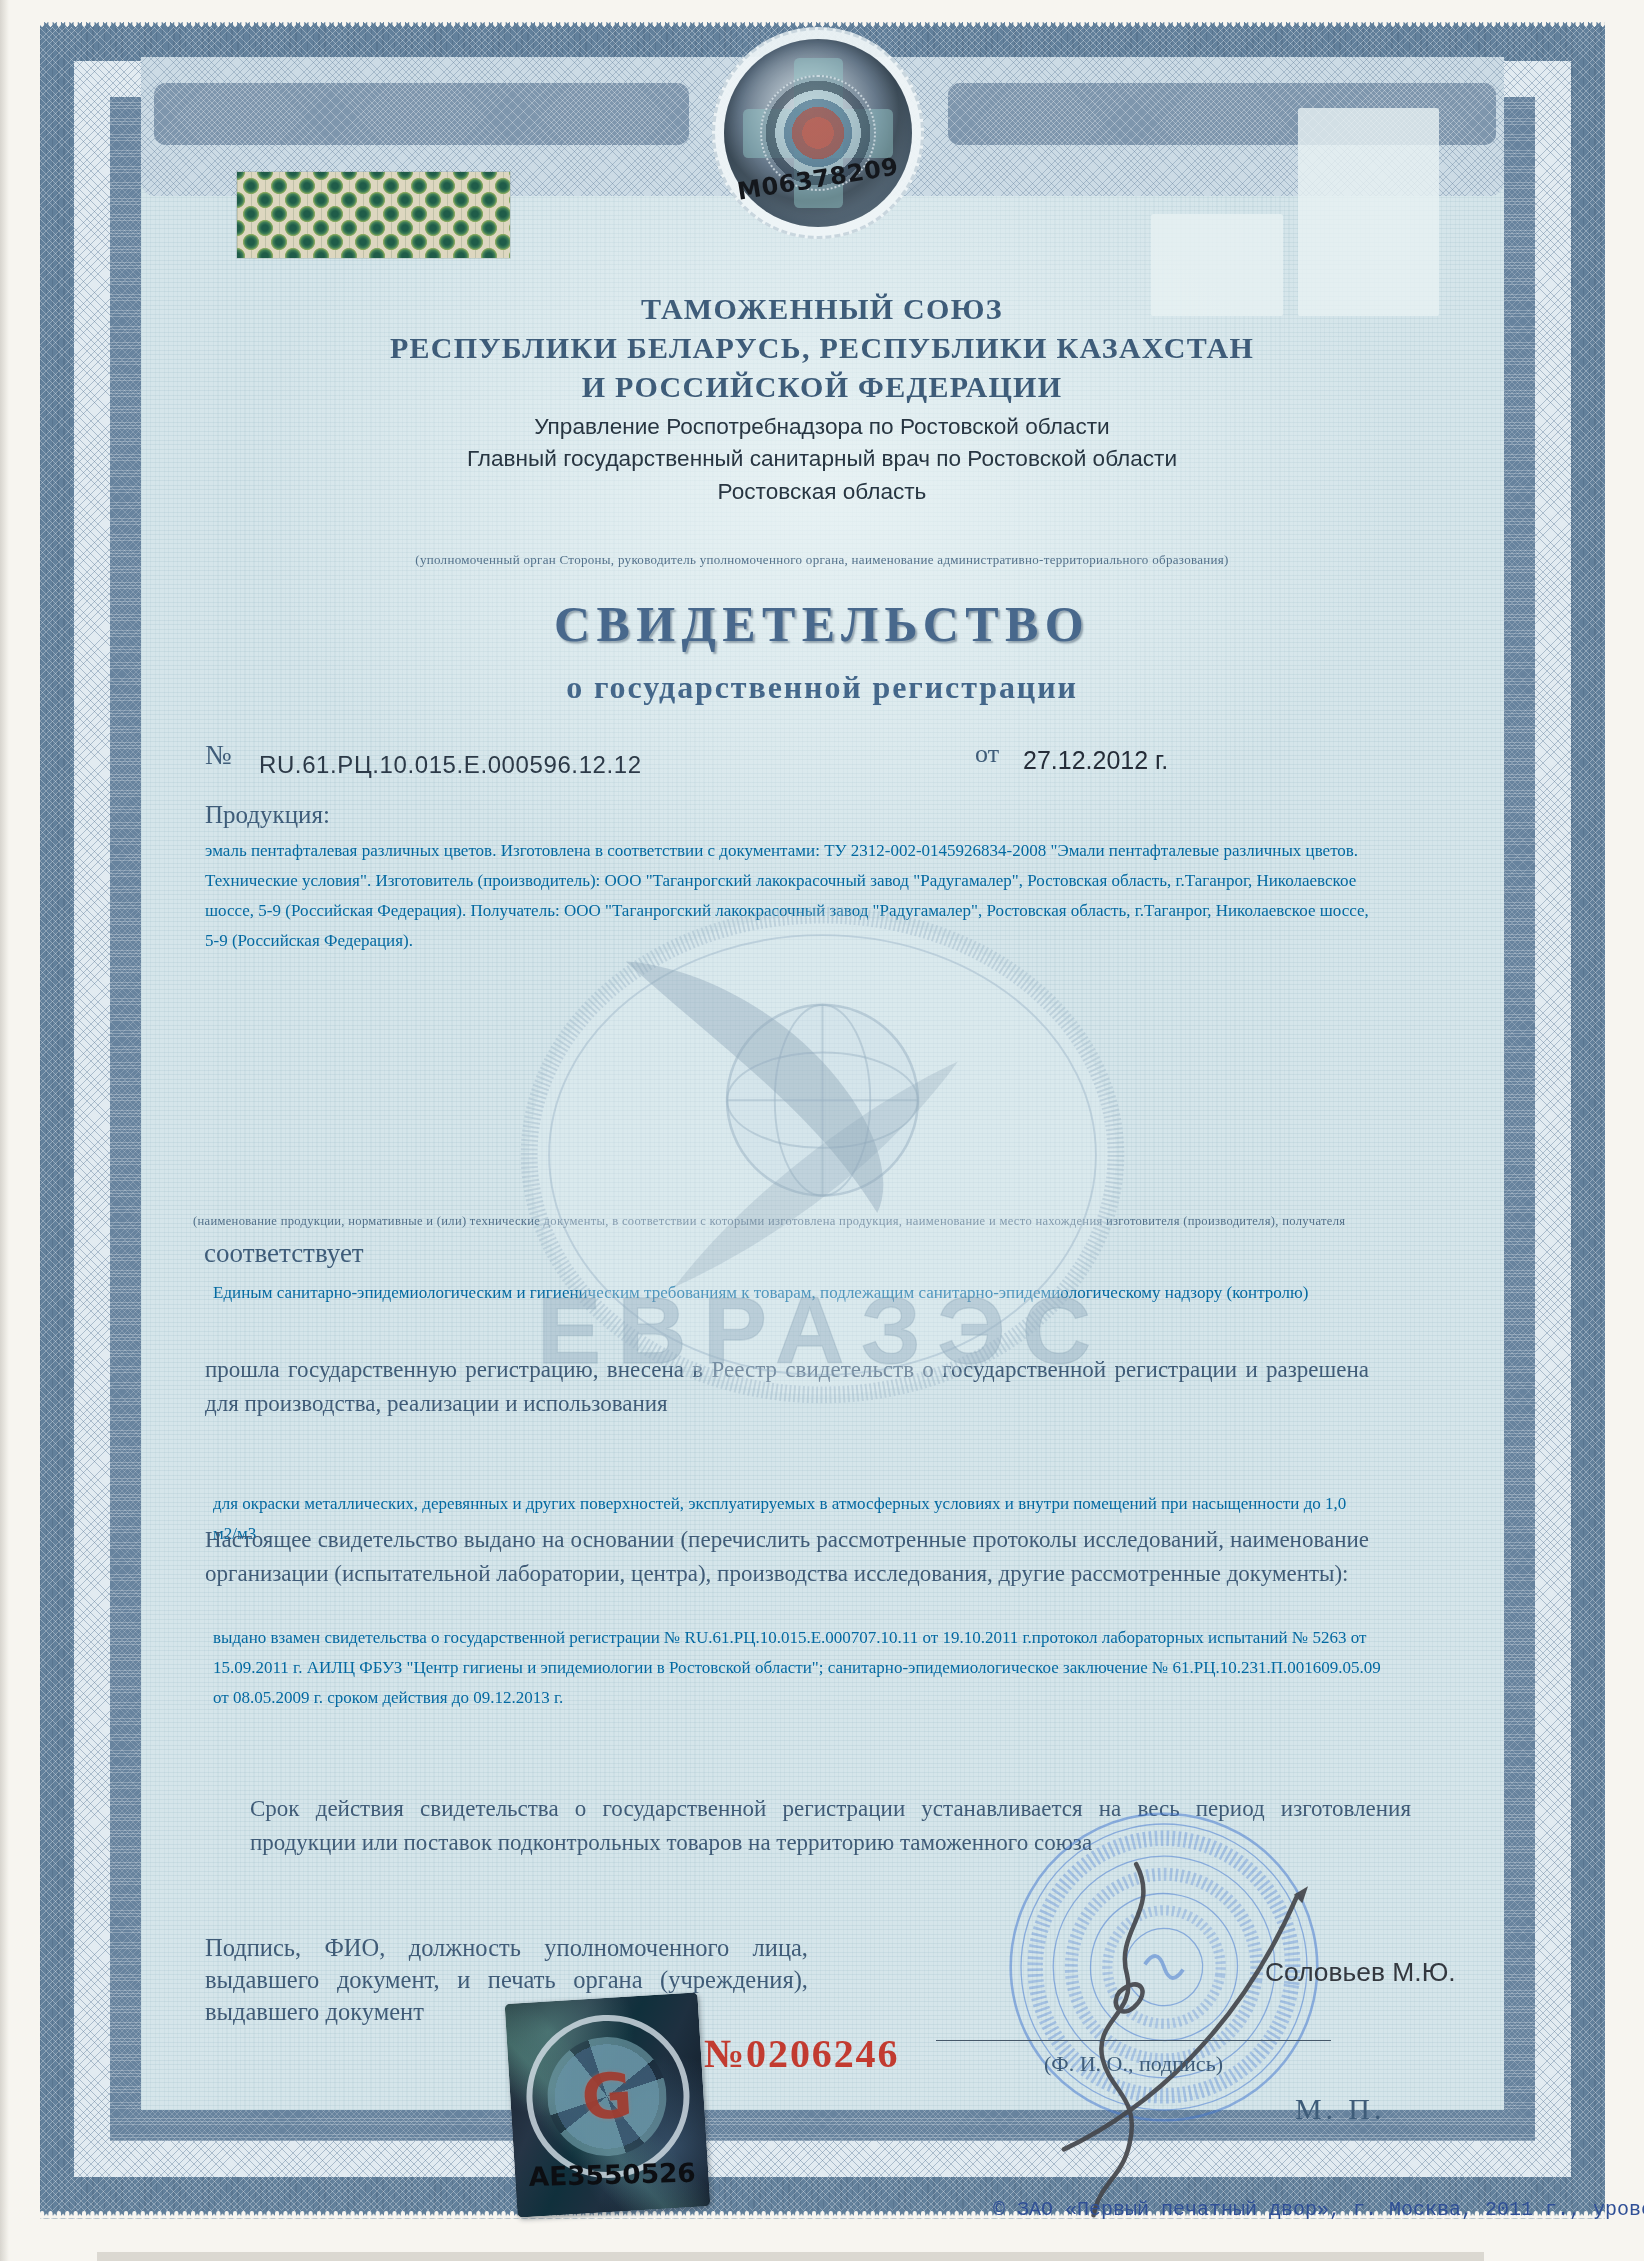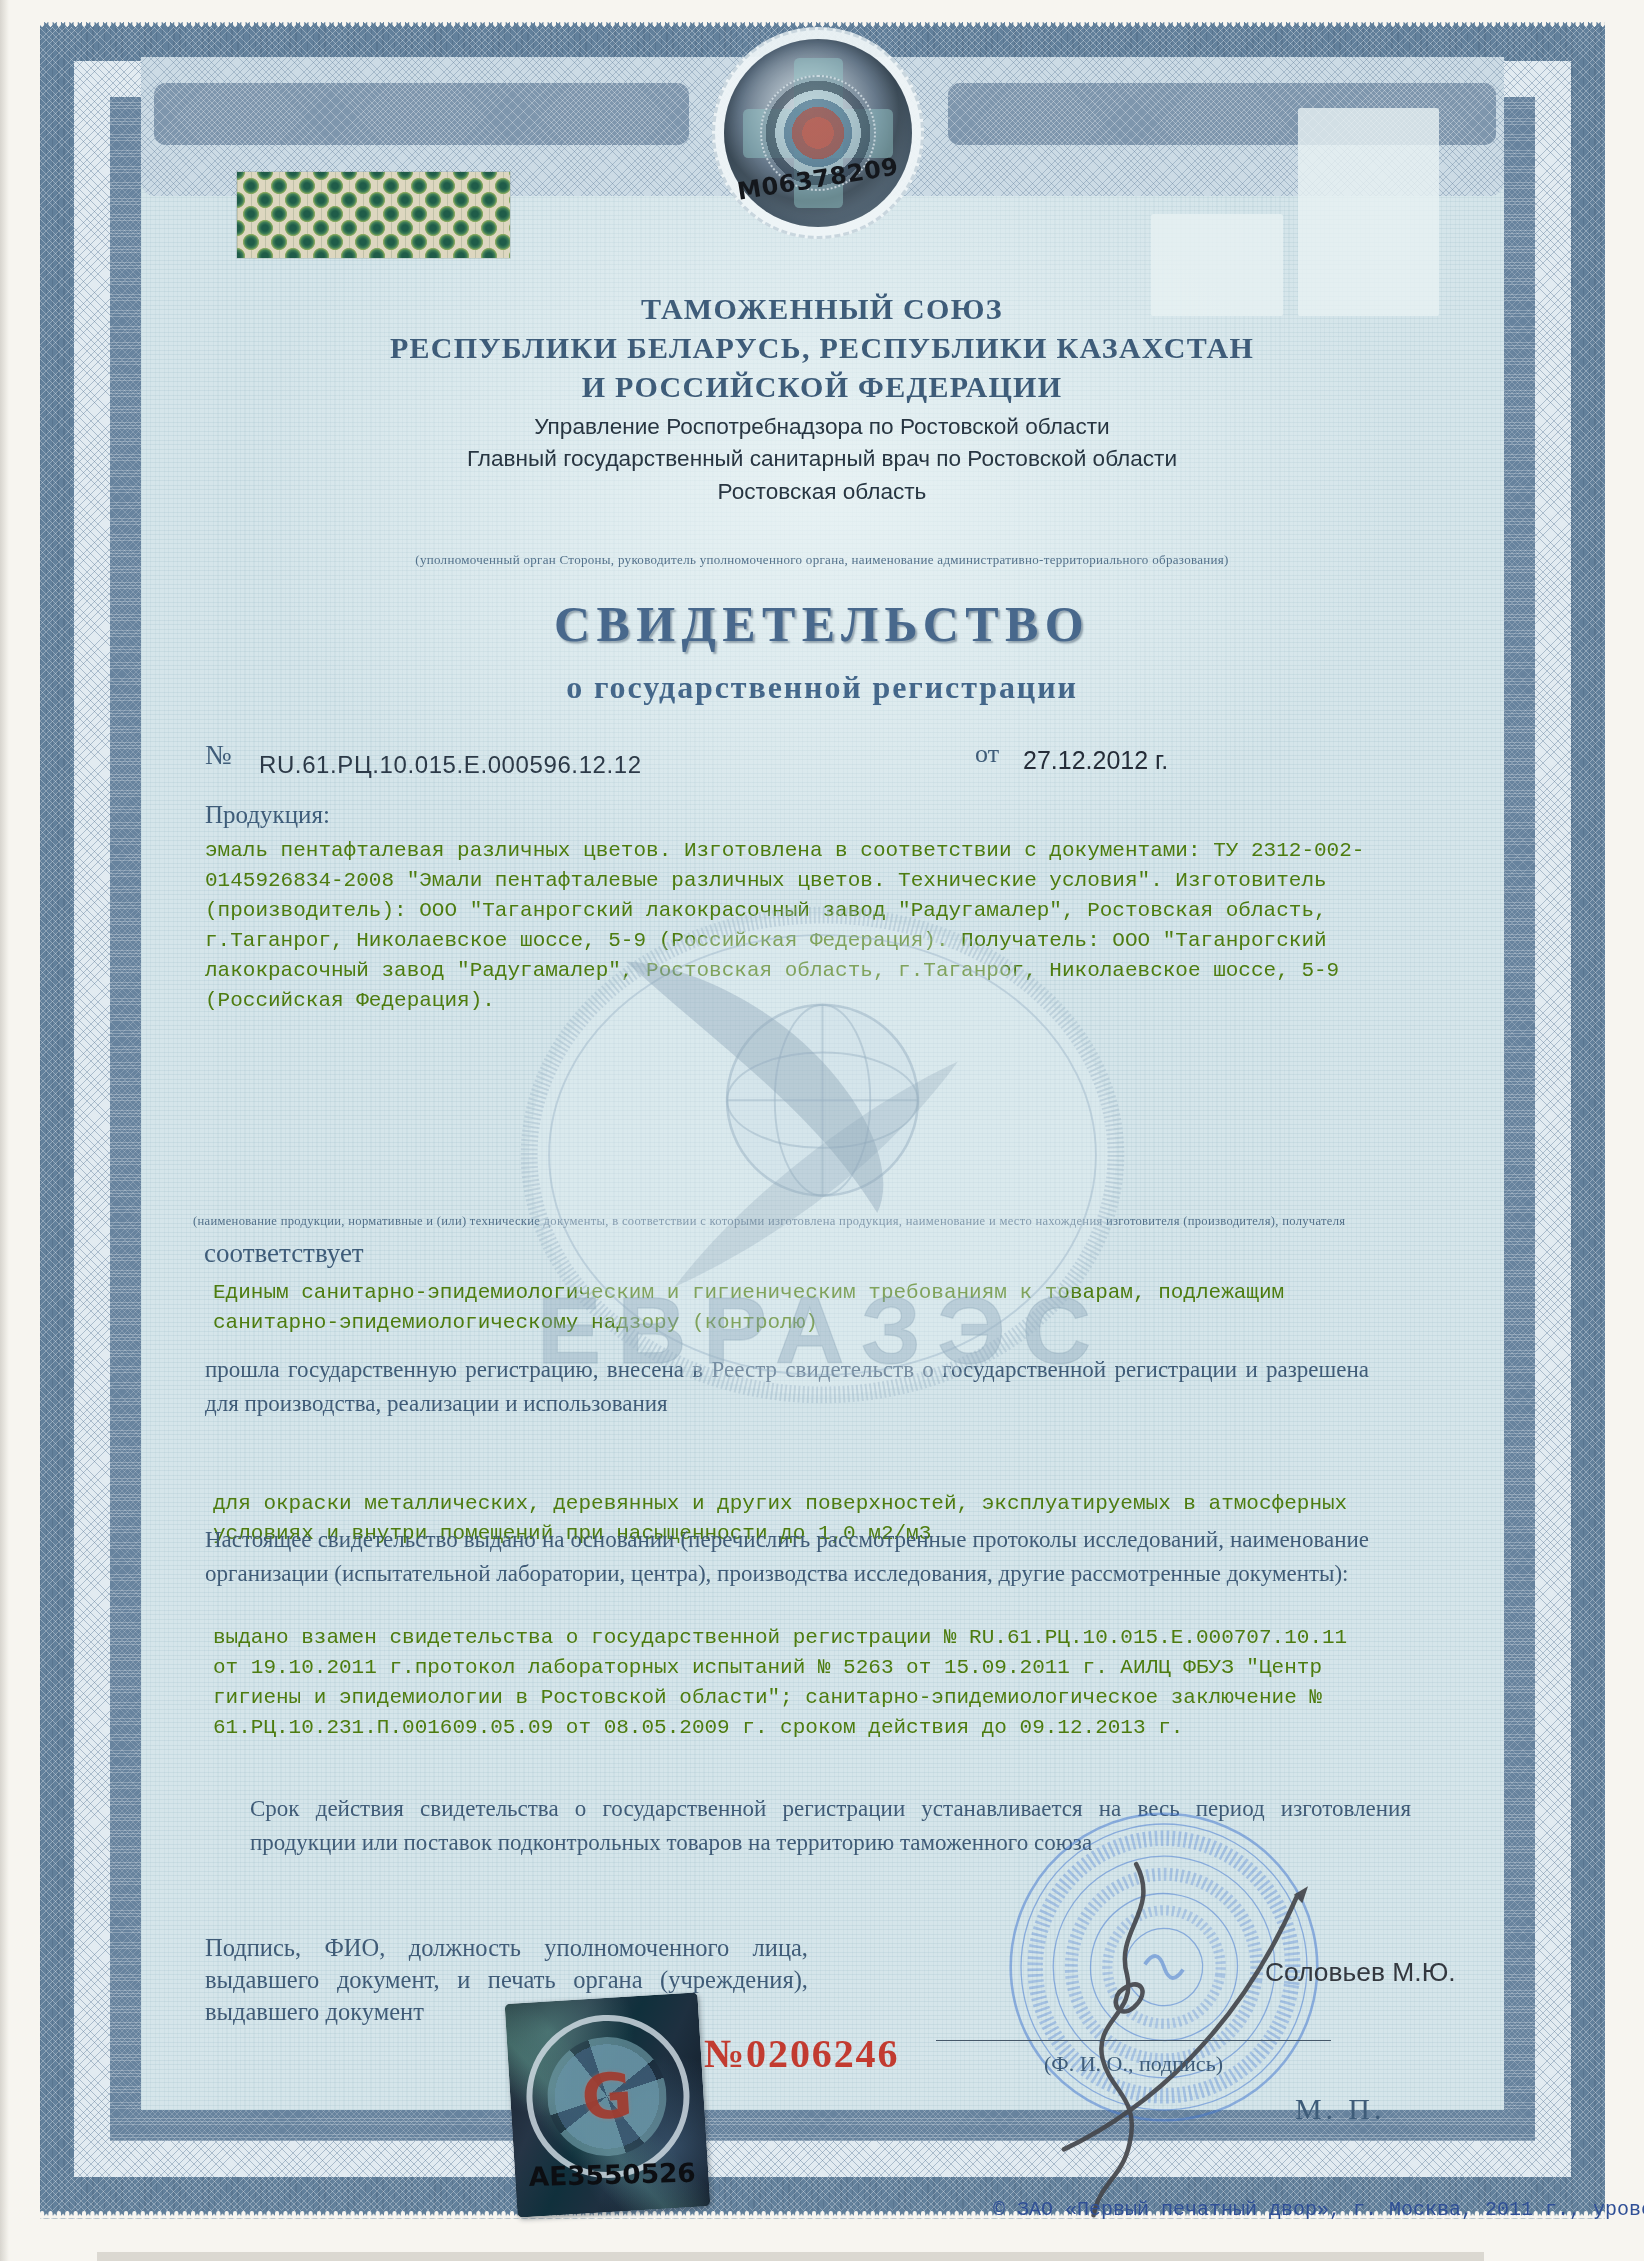--- a/index.html
+++ b/index.html
@@ -93,21 +93,21 @@
   
   .ctr{position:absolute;left:145px;width:1354px;text-align:center;}
   .slate{color:#3e5c79;}
   .h1{font-weight:700;font-size:30px;letter-spacing:1.3px;color:#3e5c79;}
   .auth{font-family:"Liberation Sans", sans-serif;font-size:22.6px;color:#273541;}
   .cap{font-size:13px;color:#52708a;letter-spacing:0.3px;}
   .doc-title{font-weight:700;font-size:50px;letter-spacing:6.4px;color:#48688c;
     text-shadow:1.9px 1.9px 1.9px rgba(55,75,95,.45);}
   .doc-sub{font-weight:700;font-size:32px;letter-spacing:1.9px;color:#44678a;}
   .serif-body{font-size:23px;line-height:34px;color:#3f5b77;text-align:justify;}
-  .sans-body{font-family:Liberation Mono, monospace;font-size:21px;line-height:30px;color:#4d7c0f;}
+  .sans-body{font-family:Liberation Serif, serif;font-size:17px;line-height:30px;color:#0369a1;}
   .abs{position:absolute;}
   .nowrap{white-space:nowrap;}
 
   .sig-line{position:absolute;left:936px;top:2040px;width:395px;border-top:1.3px solid #46586a;}
   .serial{position:absolute;left:704px;top:2030px;font-weight:700;font-size:40px;
     color:#c23b30;letter-spacing:1.9px;font-family:"Liberation Serif", serif;}
   .footer-note{position:absolute;left:993px;top:2198px;
     font-family:Liberation Mono, monospace;font-size:20px;color:#2f4f96;}
 
   

